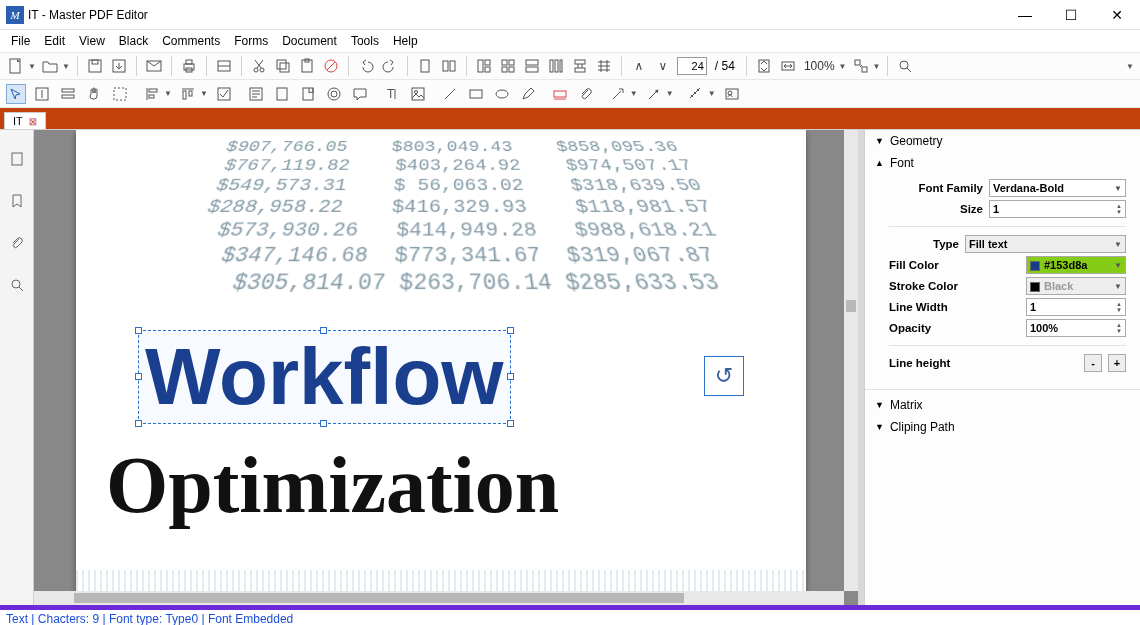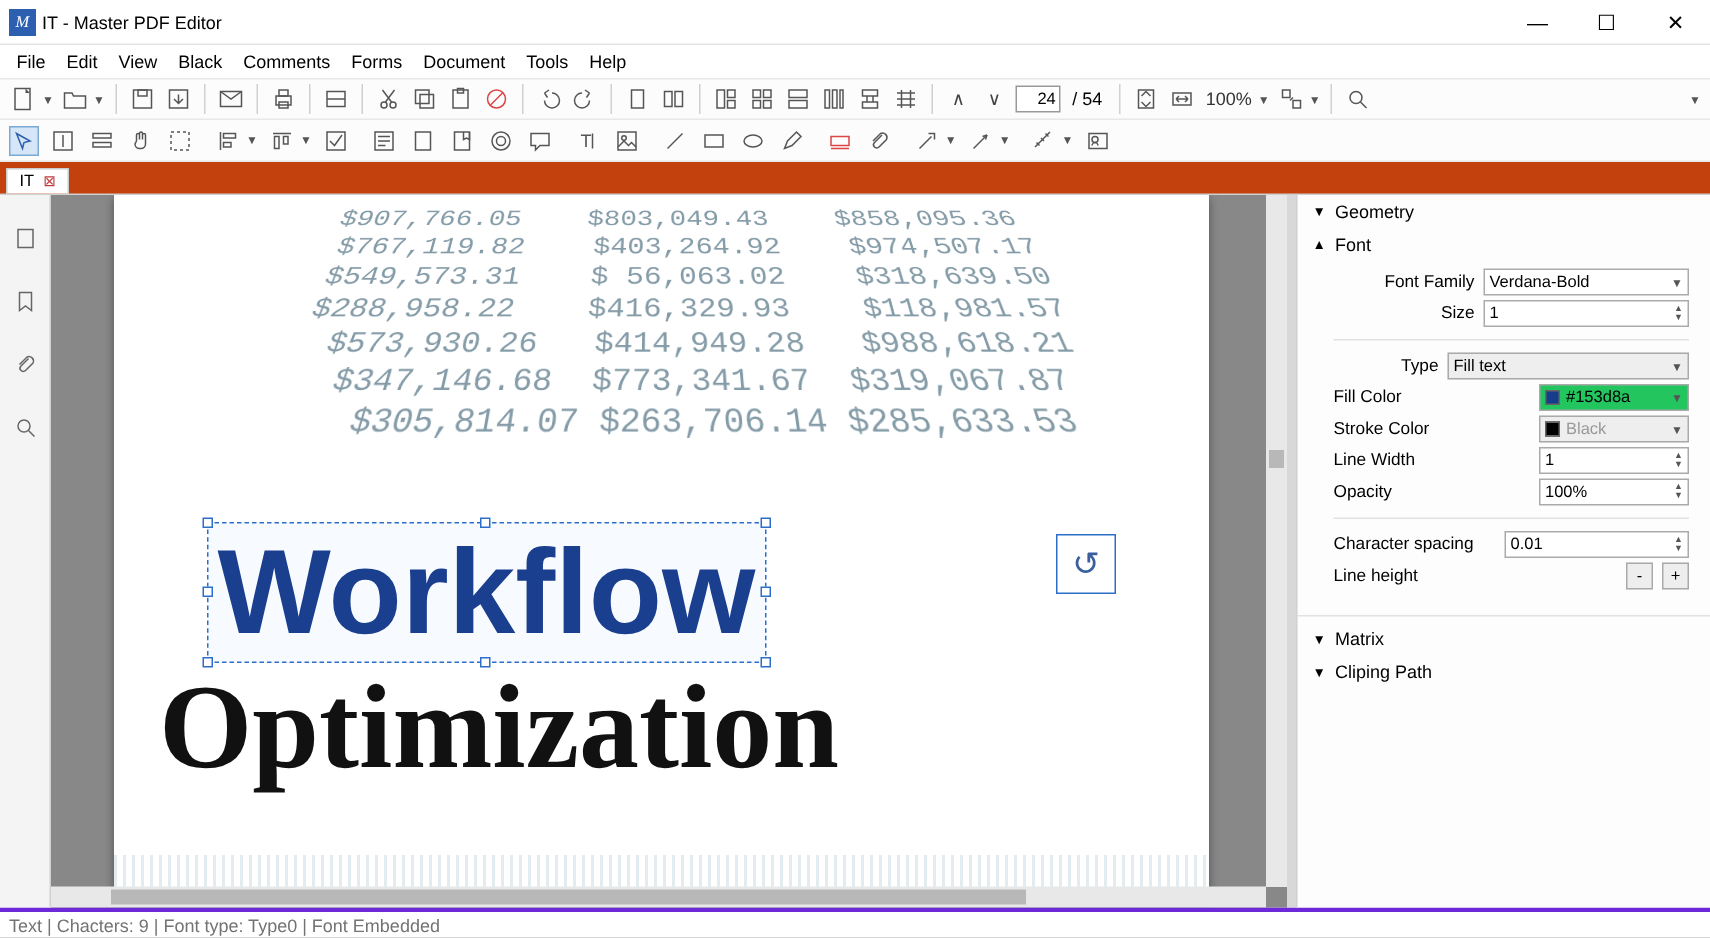--- a/index.html
+++ b/index.html
@@ -33,21 +33,21 @@
 
 .workspace { display: flex; height: calc(625px - 30px - 22px - 28px - 28px - 22px - 20px); }
 
 .left-strip { width: 34px; background: #f4f4f4; border-right: 1px solid #d0d0d0; display: flex; flex-direction: column; align-items: center; padding-top: 20px; gap: 24px; }
 .left-strip .ls { width: 18px; height: 18px; display: flex; align-items: center; justify-content: center; color: #555; }
 
 .canvas-area { flex: 1; background: #888; position: relative; overflow: hidden; }
 .canvas-area .page { position: absolute; left: 42px; top: 0; width: 730px; height: 470px; background: #fff; box-shadow: 0 2px 6px rgba(0,0,0,0.4); }
 .page .bg-numbers { position: absolute; top: 8px; left: 50px; right: 50px; height: 150px; overflow: hidden; color: #5b7a8a; font-family: "Courier New", monospace; font-size: 18px; line-height: 22px; white-space: pre; text-align: center; opacity: 0.75; transform: perspective(400px) rotateX(38deg); transform-origin: top center; }
 .page .bg-bottom { position: absolute; bottom: 0; left: 0; right: 0; height: 30px; background: repeating-linear-gradient(90deg,#b8d0da 0 2px,#fff 2px 6px); opacity: 0.4; }
-.page .sel-text { position: absolute; left: 62px; top: 218px; font-family: Verdana, sans-serif; font-weight: bold; font-size: 80px; color: #1a3f8f; padding: 0 6px; border: 1px dashed #2c6fc9; background: rgba(120,170,230,0.06); }
+.page .sel-text { position: absolute; left: 62px; top: 200px; font-family: Verdana, sans-serif; font-weight: bold; font-size: 80px; color: #1a3f8f; padding: 0 6px; border: 1px dashed #2c6fc9; background: rgba(120,170,230,0.06); }
 .page .sel-text .h { position: absolute; width: 7px; height: 7px; background: #fff; border: 1px solid #2c6fc9; }
 .h.tl{top:-4px;left:-4px}.h.tr{top:-4px;right:-4px}.h.bl{bottom:-4px;left:-4px}.h.br{bottom:-4px;right:-4px}
 .h.tm{top:-4px;left:calc(50% - 4px)}.h.bm{bottom:-4px;left:calc(50% - 4px)}
 .h.ml{top:calc(50% - 4px);left:-4px}.h.mr{top:calc(50% - 4px);right:-4px}
 .page .other-text { position: absolute; left: 30px; top: 310px; font-family: Georgia, "Times New Roman", serif; font-weight: bold; font-size: 80px; color: #111; }
 .page .rot { position: absolute; right: 62px; top: 226px; width: 40px; height: 40px; border: 1px solid #2c6fc9; display: flex; align-items: center; justify-content: center; color: #3a5f9f; font-size: 22px; }
 .vscroll { position: absolute; right: 0; top: 0; bottom: 14px; width: 14px; background: #e8e8e8; }
 .vscroll .thumb { position: absolute; left: 2px; right: 2px; top: 170px; height: 12px; background: #b8b8b8; }
 .hscroll { position: absolute; left: 0; right: 14px; bottom: 0; height: 14px; background: #e8e8e8; }
 .hscroll .thumb { position: absolute; top: 2px; bottom: 2px; left: 40px; width: 610px; background: #b8b8b8; }
@@ -57,33 +57,33 @@
 .rpanel { width: 276px; background: #fdfdfd; border-left: 1px solid #d0d0d0; overflow: auto; }
 .rpanel .hdr { text-align: center; font-weight: bold; padding: 6px 0; border-bottom: 1px solid #e0e0e0; position: relative; }
 .rpanel .hdr .sliders { position: absolute; right: 8px; top: 8px; display: flex; flex-direction: column; gap: 2px;}
 .rpanel .hdr .sliders span{display:block;width:14px;height:2px;background:#555;position:relative}
 .rpanel .hdr .sliders span::after{content:"";position:absolute;width:4px;height:4px;border:1px solid #555;border-radius:50%;background:#fff;top:-2px}
 .rpanel .hdr .sliders span:nth-child(1)::after{left:8px}
 .rpanel .hdr .sliders span:nth-child(2)::after{left:2px}
 .rpanel .sect { padding: 4px 10px; display: flex; align-items: center; gap: 6px; font-size: 12px; cursor: pointer; }
 .rpanel .sect .tri { font-size: 9px; }
 .rpanel .body { padding: 2px 14px 10px 24px; font-size: 12px; }
-.rpanel .row { display: flex; align-items: center; margin: 3px 0; gap: 6px; }
+.rpanel .row { display: flex; align-items: center; margin: 3px 0; gap: 6px; font-weight: bold; }
 .rpanel .row label { width: 94px; text-align: right; font-size: 11.5px; }
 .rpanel .row label.wide { width: 108px; }
 .rpanel select, .rpanel .combo, .rpanel .numbox { border: 1px solid #aaa; height: 18px; font-size: 11px; padding: 0 3px; background: #fff; }
 .rpanel .combo { display: flex; align-items: center; justify-content: space-between; }
 .rpanel .combo .dd { font-size: 8px; color: #555; }
 .rpanel .numbox { display: flex; align-items: center; justify-content: space-between; }
 .rpanel .numbox .sp { display: flex; flex-direction: column; font-size: 6px; line-height: 6px; color: #555; }
 .rpanel .swatch { width: 10px; height: 10px; display: inline-block; border: 1px solid #666; margin-right: 4px; vertical-align: middle; }
 .rpanel .btnpm { width: 18px; height: 18px; border: 1px solid #aaa; background: #eee; display: inline-flex; align-items: center; justify-content: center; font-size: 11px; }
 .rpanel hr { border: none; border-top: 1px solid #e2e2e2; margin: 8px 0; }
 
-.statusbar { height: 20px; border-top: 3px solid #6d28d9; font-size: 12px; padding: 2px 6px; color: #737373; background: #fff; }
+.statusbar { height: 20px; border-top: 5px solid #6d28d9; font-size: 12px; padding: 2px 6px; color: #1d4ed8; background: #fff; }
 
 svg { display: block; }
 </style>
 </head>
 <body>
 
 <div class="titlebar">
   <span class="app-icon">M</span>
   <span class="title">IT - Master PDF Editor</span>
   <div class="win-controls">
@@ -536,21 +536,21 @@
       <hr>
       <div class="row">
           <label style="width:70px;text-align:right">Type</label>
         <div class="combo" style="flex:1;background:#eee">
             <span>Fill text</span>
             <span class="dd">▼</span>
           </div>
         </div>
       <div class="row">
           <label style="width:70px;text-align:left">Fill Color</label>
-        <div class="combo" style="width:100px;margin-left:auto;background:#22c55e">
+        <div class="combo" style="width:100px;margin-left:auto;background:#84cc16">
             <span><span class="swatch" style="background:#153d8a"></span><span>#153d8a</span></span>
             <span class="dd">▼</span>
           </div>
         </div>
       <div class="row">
           <label style="width:70px;text-align:left">Stroke Color</label>
         <div class="combo" style="width:100px;margin-left:auto;background:#eee;color:#999">
             <span><span class="swatch" style="background:#000"></span><span>Black</span></span>
             <span class="dd">▼</span>
           </div>
@@ -564,27 +564,20 @@
         </div>
       <div class="row">
           <label style="width:70px;text-align:left">Opacity</label>
         <div class="numbox" style="width:100px;margin-left:auto">
             <span>100%</span>
             <span class="sp">▲<br>▼</span>
           </div>
         </div>
       <hr>
       <div class="row">
-          <label class="wide" style="text-align:left">Character spacing</label>
-        <div class="numbox" style="flex:1">
-            <span>0.01</span>
-            <span class="sp">▲<br>▼</span>
-          </div>
-        </div>
-      <div class="row">
           <label class="wide" style="text-align:left">Line height</label>
         <span style="margin-left:auto"></span>
         <span class="btnpm">-</span>
         <span class="btnpm">+</span>
         </div>
     </div>
     <hr style="margin:4px 0">
     <div class="sect">
         <span class="tri">▼</span>
         <span>Matrix</span>

